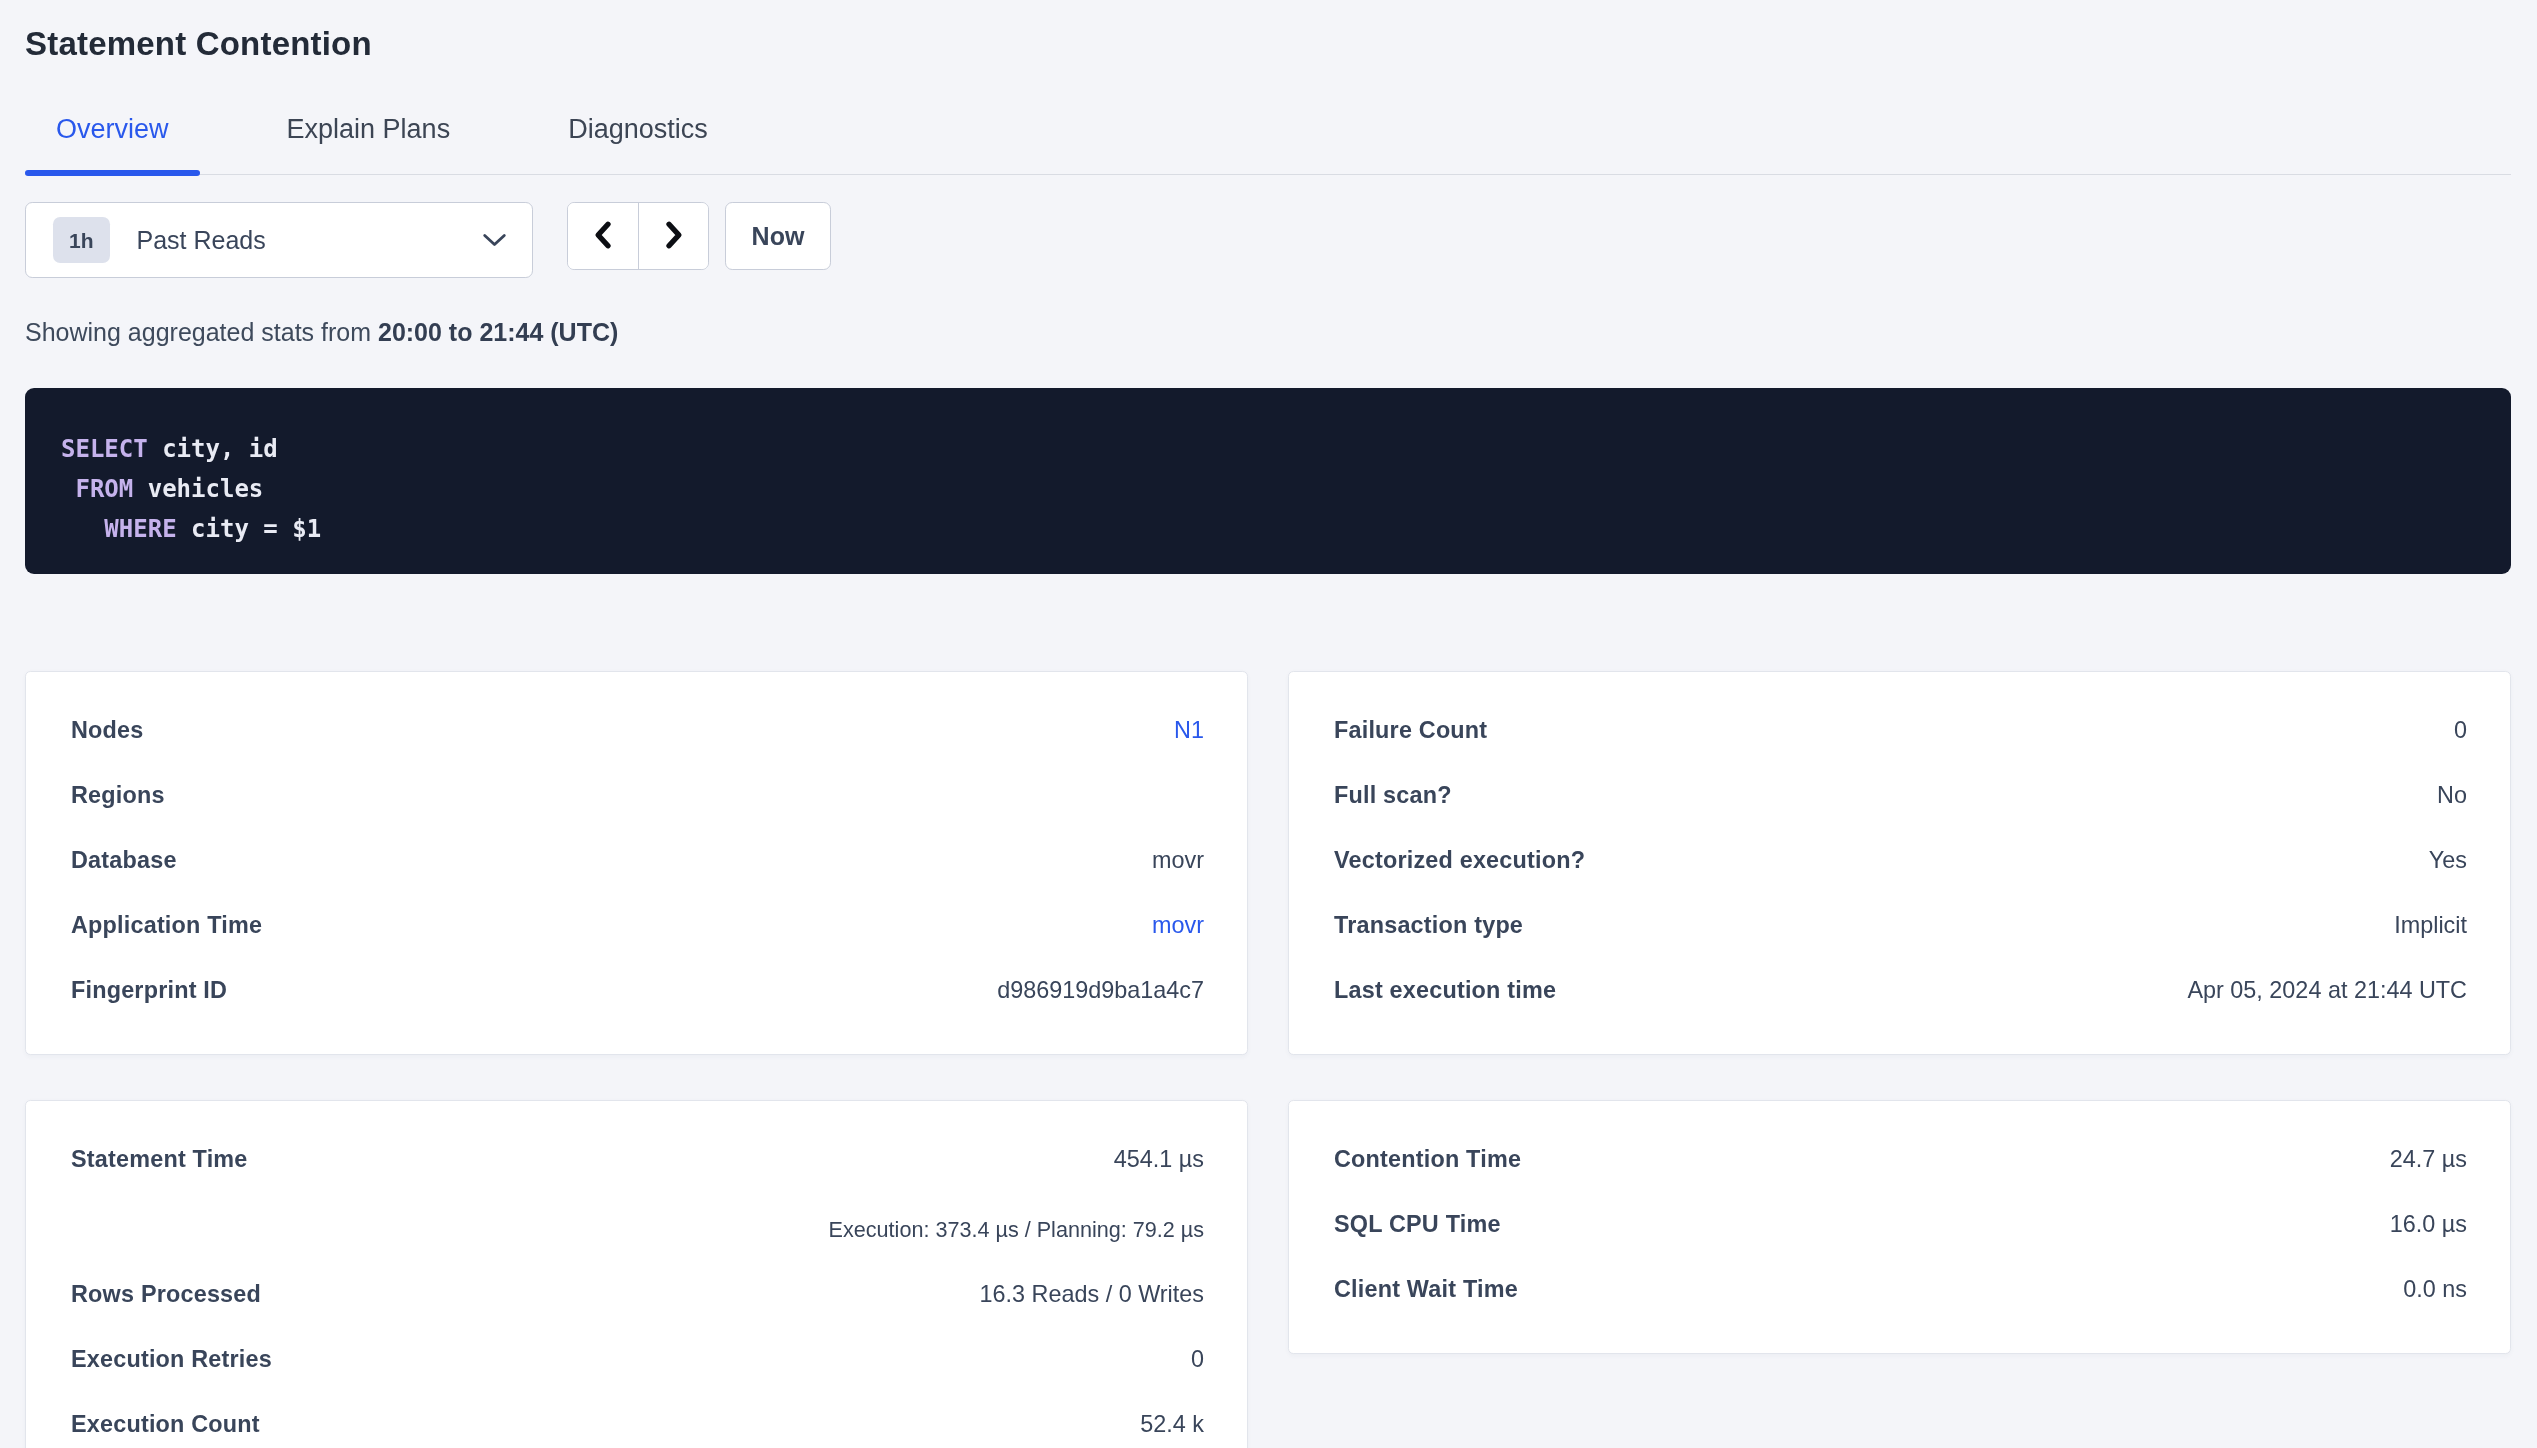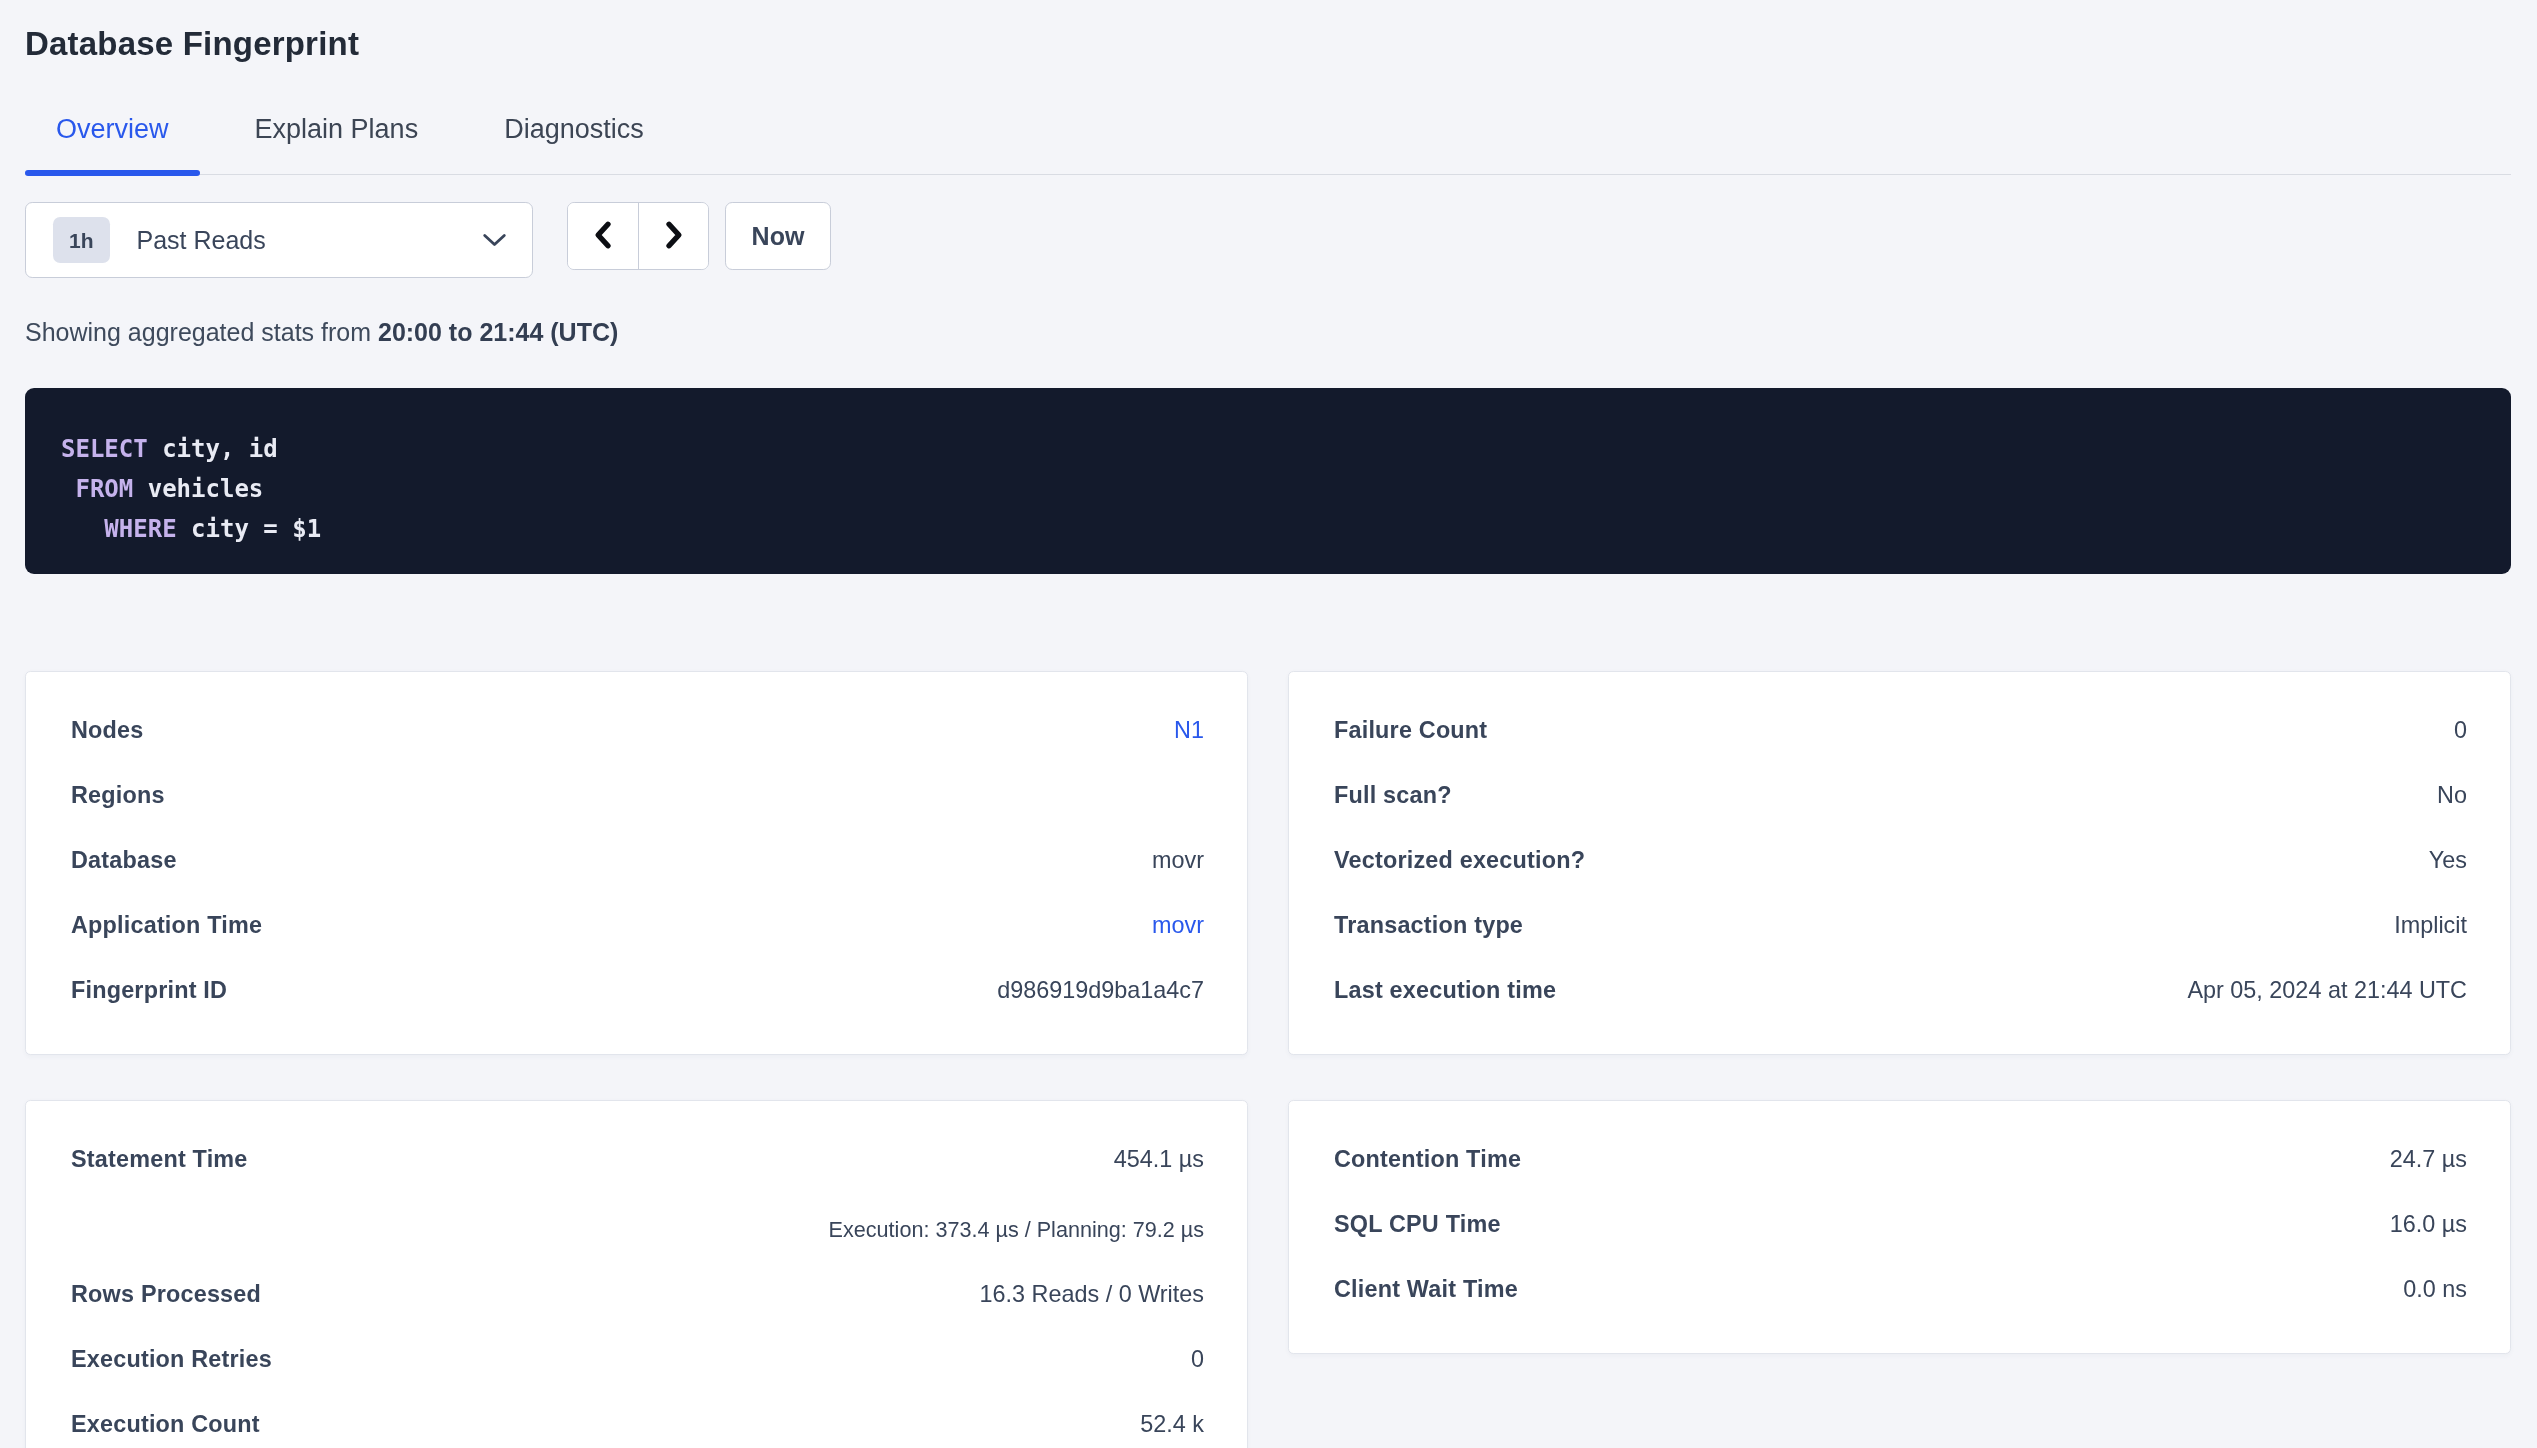--- a/index.html
+++ b/index.html
@@ -12,21 +12,21 @@
   .page { width: 2538px; height: 1449px; padding: 23.4px 27px 0 25px; }
 
   
   .page-title {
     font-size: 33px; font-weight: 700; color: #232b38;
     letter-spacing: 0.2px; line-height: 41px;
   }
 
   
   .tabs {
-    display: flex; column-gap: 24px;
+    display: flex; column-gap: 56px;
     margin-top: 50px;
     border-bottom: 1.8px solid #d9dce3;
   }
   .tab {
     position: relative;
     background: none; border: none;
     font-family: inherit;
     font-size: 27px; color: #3c4554;
     padding: 0 31px 29px 31px;
     cursor: pointer;
@@ -113,21 +113,21 @@
   .row-value { font-size: 23.4px; color: #39455a; text-align: right; }
   .row-value.link { color: #2958ec; cursor: pointer; }
   .value-group { display: flex; flex-direction: column; align-items: flex-end; row-gap: 12.6px; }
   .sub-value { font-size: 21.6px; color: #39455a; text-align: right; margin-top: 31px; }
 </style>
 </head>
 <body>
 
 <div class="page">
 
-  <h1 class="page-title">Database Fingerprint</h1>
+  <h1 class="page-title">Statement Contention</h1>
 
   <div class="tabs">
     <button class="tab active">Overview</button>
     <button class="tab">Explain Plans</button>
     <button class="tab">Diagnostics</button>
   </div>
 
   <div class="time-row">
     <div class="time-select">
       <span class="interval-badge">1h</span>

